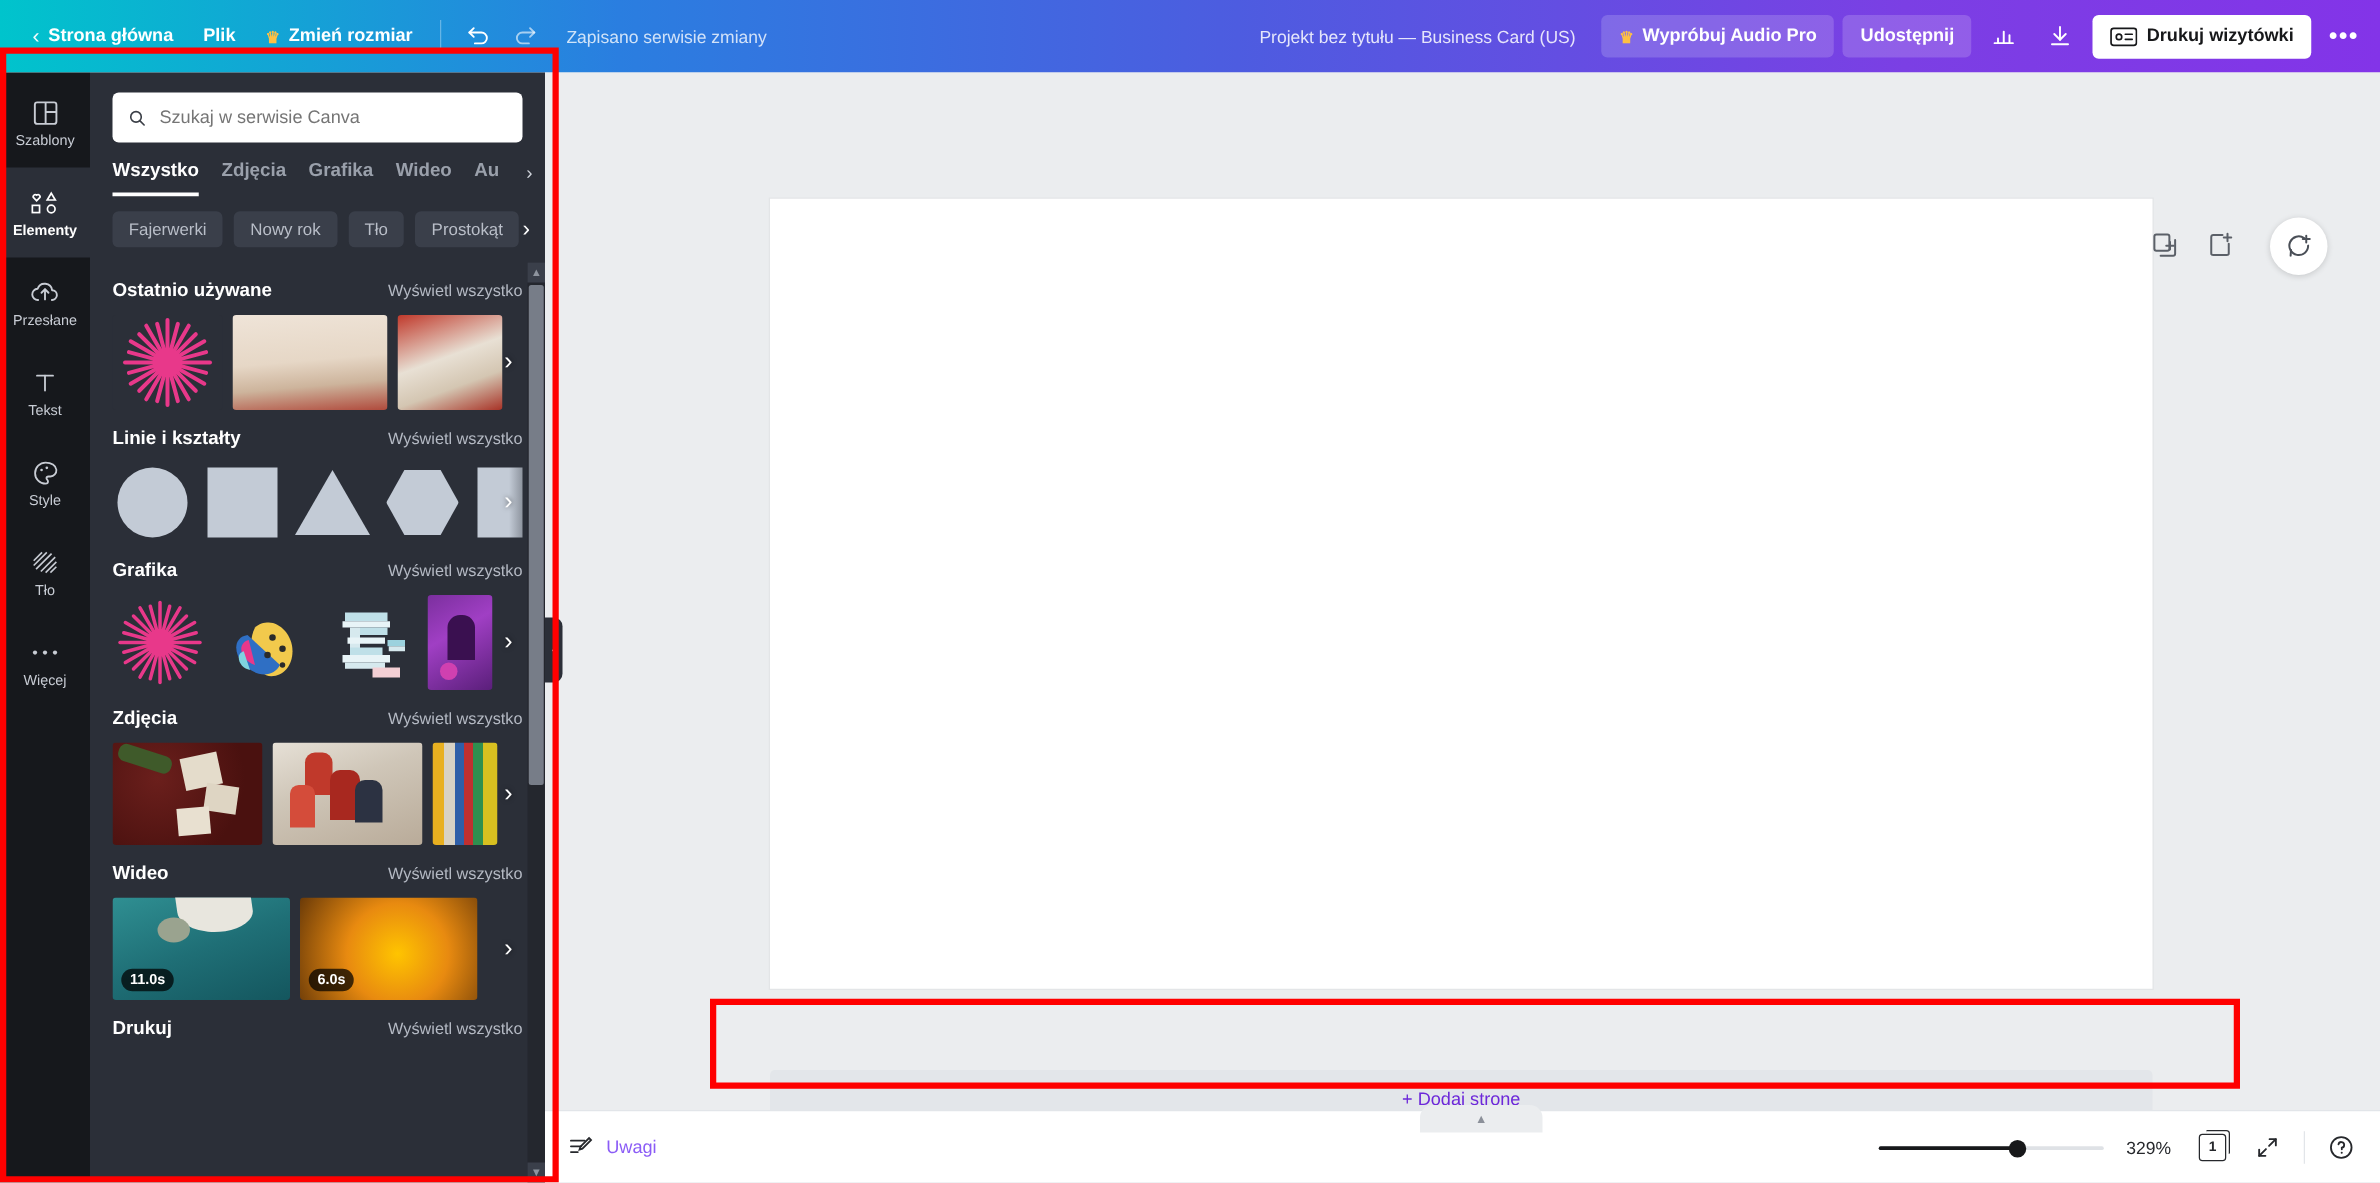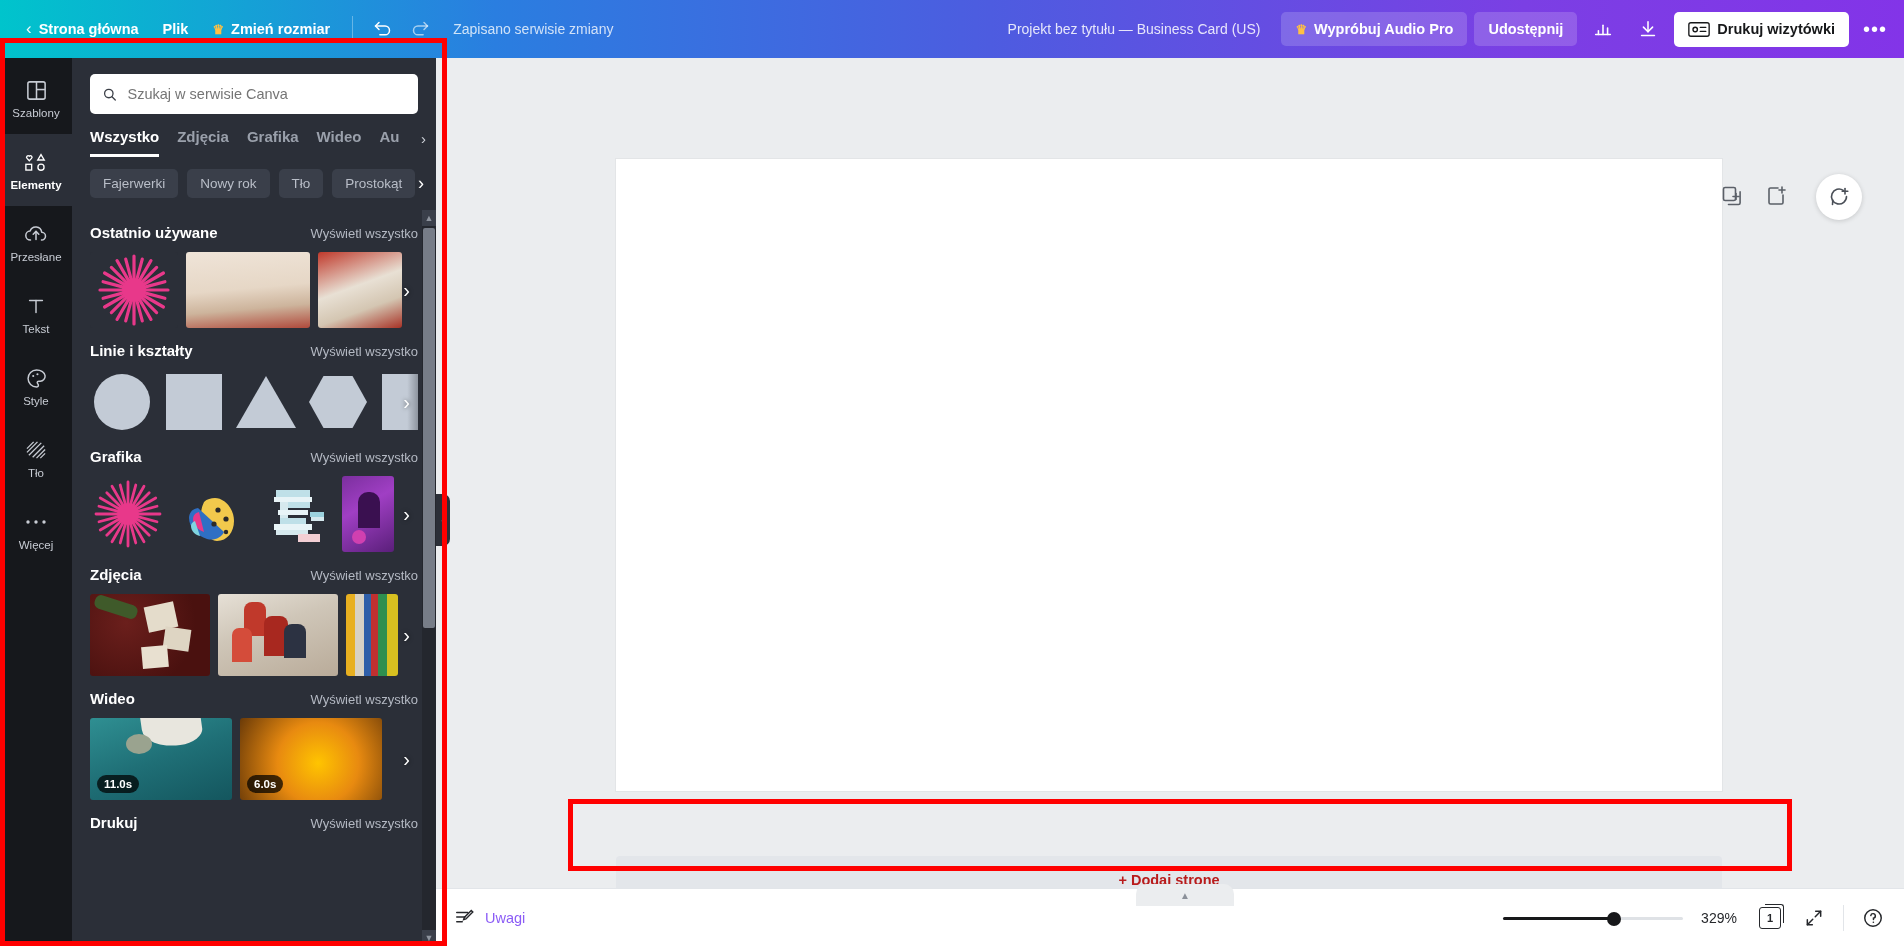--- a/index.html
+++ b/index.html
@@ -142,21 +142,21 @@
     align-items: center; justify-content: center; cursor: pointer;
   }
   .page {
     position: absolute; left: 180px; top: 101px; width: 1106px; height: 632px;
     background: #fff; box-shadow: 0 0 0 1px rgba(0,0,0,.03);
   }
   .addpage-outer { position: absolute; left: 172px; top: 792px; width: 1122px; height: 60px; }
   .addpage {
     position: absolute; left: 8px; top: 6px; width: 1106px; height: 48px; background: #e3e6ea;
     border-radius: 4px; display: flex; align-items: center; justify-content: center;
-    font-size: 14.5px; color: #b91c1c; cursor: pointer; font-weight: bold;
+    font-size: 14.5px; color: #6d28d9; cursor: pointer;
   }
   .scrolltab {
     position: absolute; left: 1136px; top: 884px; width: 98px; height: 22px;
     background: #ebedef; border-radius: 10px 10px 0 0; display: flex; align-items: center;
     justify-content: center; color: #8b9099; font-size: 10px; cursor: pointer; z-index: 4;
   }
 
   
   .botbar {
     position: absolute; left: 436px; top: 888px; width: 1468px; height: 58px;

